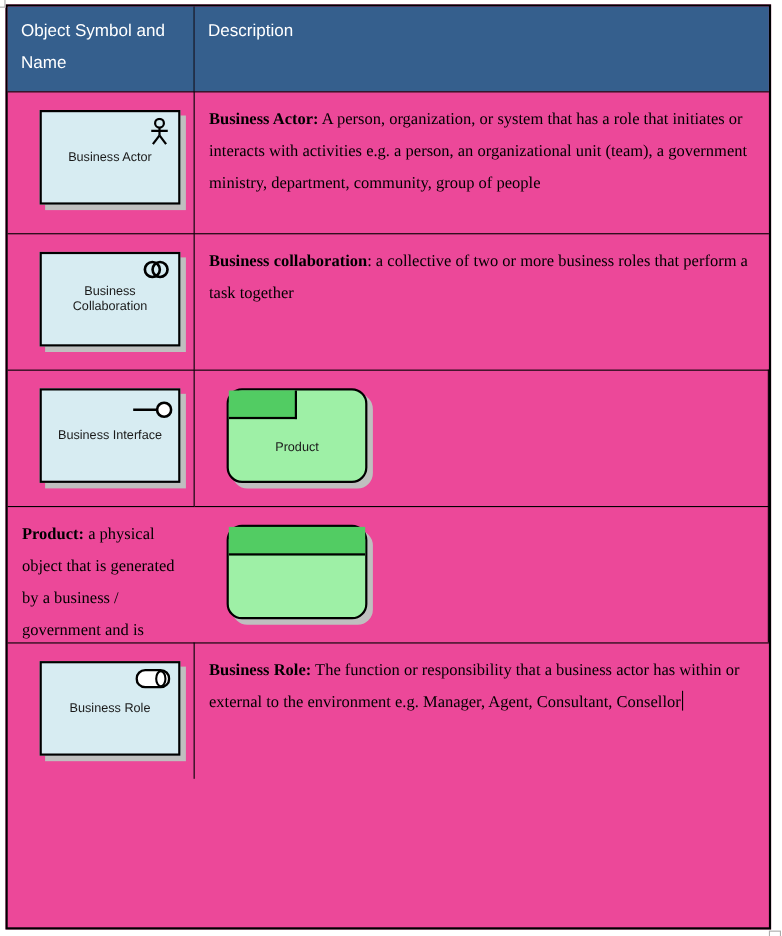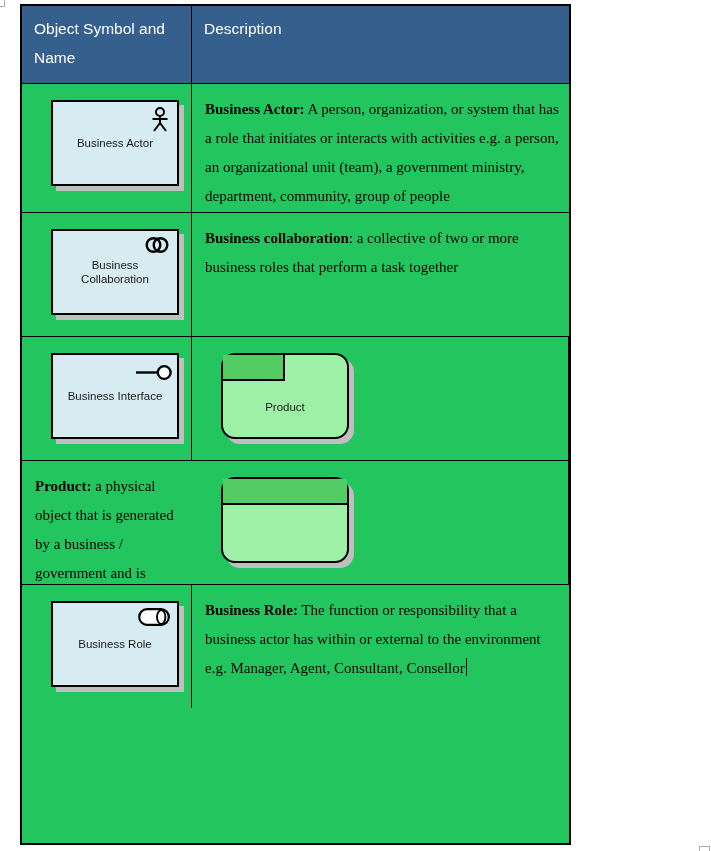--- a/index.html
+++ b/index.html
@@ -3,22 +3,22 @@
 <meta charset="utf-8">
 <style>
   html,body{margin:0;padding:0;}
   body{
     width:711px;height:851px;position:relative;overflow:hidden;
     background:#ffffff;
     font-family:"Liberation Sans","DejaVu Sans",sans-serif;
     color:#000;
   }
   .table{
-    position:absolute;left:20px;top:4px;width:551px;height:841px;
-    border:2.2px solid #000;box-sizing:border-box;background:#22c55e;
+    position:absolute;left:5px;top:4px;width:696px;height:841px;
+    border:2.2px solid #000;box-sizing:border-box;background:#ec4899;
     display:grid;
     grid-template-columns:170px 1fr;
     grid-template-rows:77px 129px 124px 124px 124px 124px auto;
   }
   .cell{box-sizing:border-box;overflow:hidden;}
   .col1{border-right:1.5px solid #000;}
   .body-cell{border-top:1.5px solid #000;}
   .head{
     background:#355F8D;color:#fff;
     font-size:15.5px;line-height:29px;

